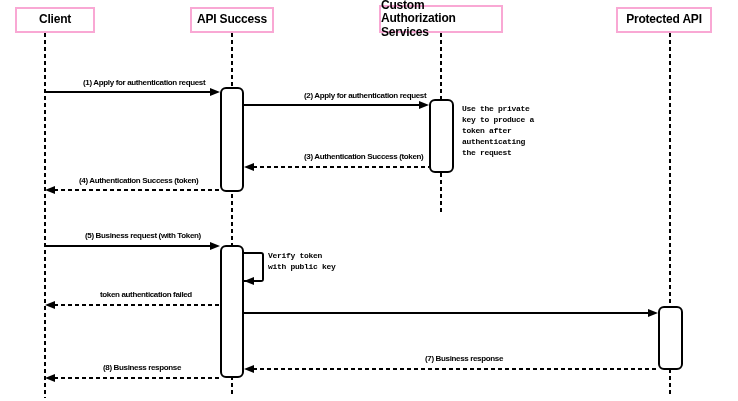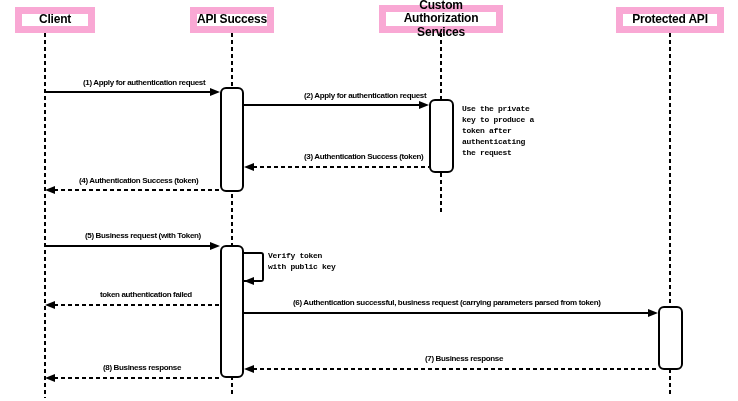--- a/index.html
+++ b/index.html
@@ -1,22 +1,22 @@
 <!DOCTYPE html>
 <html><head>
 <meta charset="utf-8">
 <style>
   html,body { margin:0; padding:0; background:#fff; }
   #canvas {
     position:relative; width:738px; height:401px; background:#ffffff;
     font-family:"Liberation Sans", sans-serif; color:#000; overflow:hidden;
   }
   .actor-box {
-    position:absolute; box-sizing:border-box; border:7px solid #f9a8d4; background:#fff;
-    display:flex; align-items:center; justify-content:center; text-align:center;
+    position:absolute; box-sizing:border-box; border:2px solid #f9a8d4; background:#fff;
+    display:flex; align-items:center; justify-content:center; text-align:left;
     font-weight:bold; font-size:12px; letter-spacing:-0.2px; line-height:1.1;
     white-space:pre-line; z-index:3;
   }
   .lifeline {
     position:absolute; width:2px; z-index:1;
     background:repeating-linear-gradient(to bottom,#000 0 4px,transparent 4px 7px);
   }
   .activation {
     position:absolute; box-sizing:border-box; border:2px solid #000; border-radius:6px;
     background:#fff; z-index:2;
@@ -66,21 +66,21 @@
   <div class="actor-box" style="left:15px;top:7px;width:80px;height:26px">
     <span>Client</span>
   </div>
   <div class="actor-box" style="left:190px;top:7px;width:84px;height:26px">
     <span>API Success</span>
   </div>
   <div class="actor-box" style="left:379px;top:5px;width:124px;height:28px">
     <span>Custom Authorization
 Services</span>
   </div>
-  <div class="actor-box" style="left:616px;top:7px;width:108px;height:26px">
+  <div class="actor-box" style="left:616px;top:7px;width:96px;height:26px">
     <span>Protected API</span>
   </div>
 
   <div class="msg-line" style="left:45px;top:91px;width:166px"></div>
   <div class="arrow-r" style="left:210px;top:88px"></div>
   <span class="msg-label" style="left:62px;top:78px">(1) Apply for authentication request</span>
 
   <div class="msg-line" style="left:244px;top:104px;width:176px"></div>
   <div class="arrow-r" style="left:419px;top:101px"></div>
   <span class="msg-label" style="left:283px;top:91px">(2) Apply for authentication request</span>
@@ -101,21 +101,20 @@
   <div class="arrow-l" style="left:244px;top:277px"></div>
   <div class="note-text" style="left:268px;top:250px">Verify token
 with public key</div>
 
   <div class="msg-line dashed" style="left:54px;top:304px;width:166px"></div>
   <div class="arrow-l" style="left:45px;top:301px"></div>
   <span class="msg-label" style="left:79px;top:290px">token authentication failed</span>
 
   <div class="msg-line" style="left:244px;top:312px;width:405px"></div>
   <div class="arrow-r" style="left:648px;top:309px"></div>
-  <span class="msg-label" style="left:272px;top:298px">(6) Authentication successful, business request (carrying parameters parsed from token)</span>
 
   <div class="msg-line dashed" style="left:253px;top:368px;width:405px"></div>
   <div class="arrow-l" style="left:244px;top:365px"></div>
   <span class="msg-label" style="left:404px;top:354px">(7) Business response</span>
 
   <div class="msg-line dashed" style="left:54px;top:377px;width:166px"></div>
   <div class="arrow-l" style="left:45px;top:374px"></div>
   <span class="msg-label" style="left:82px;top:363px">(8) Business response</span>
 
   <div class="note-text" style="left:462px;top:103px;width:78px">Use the private

